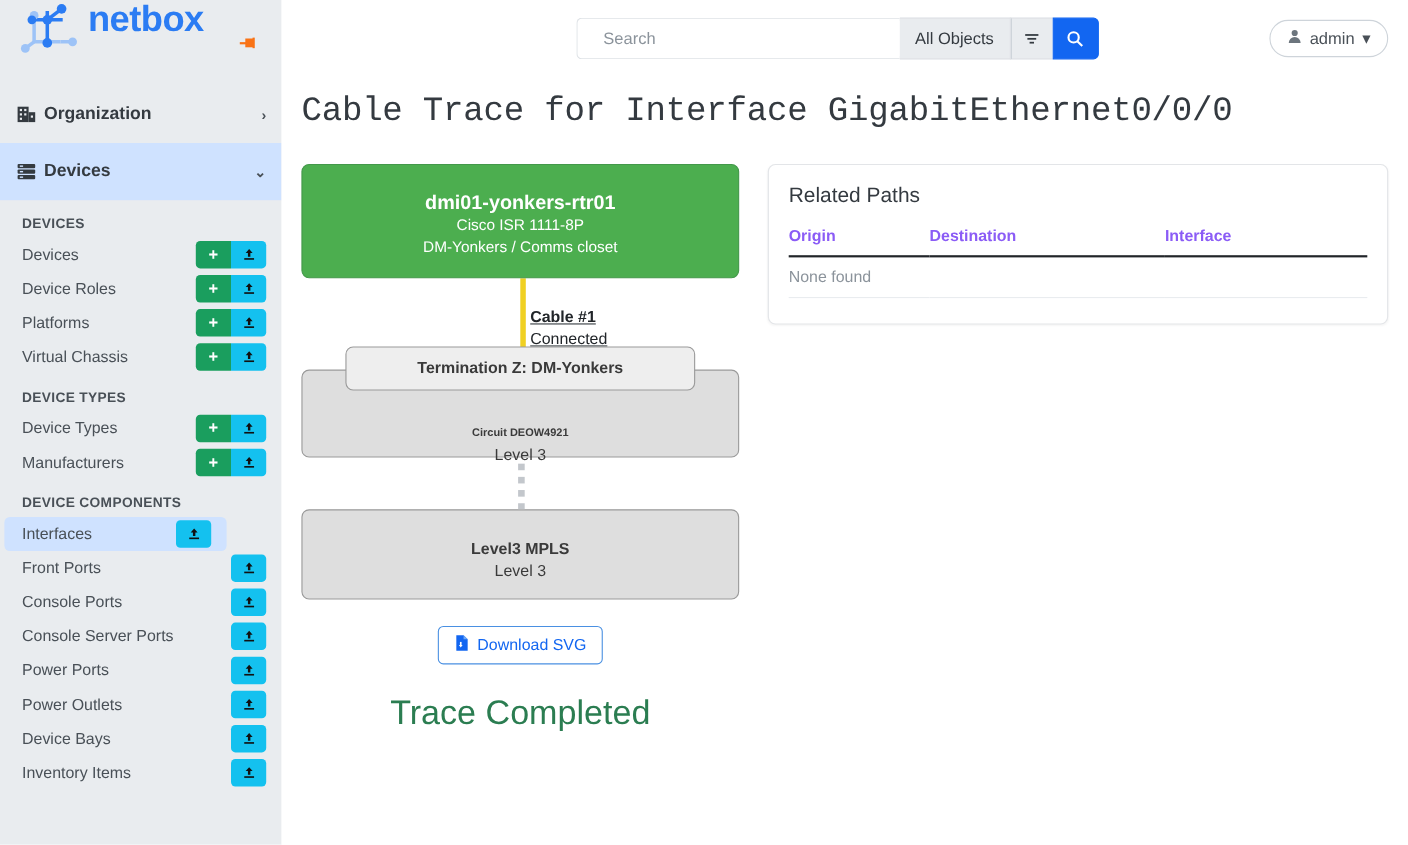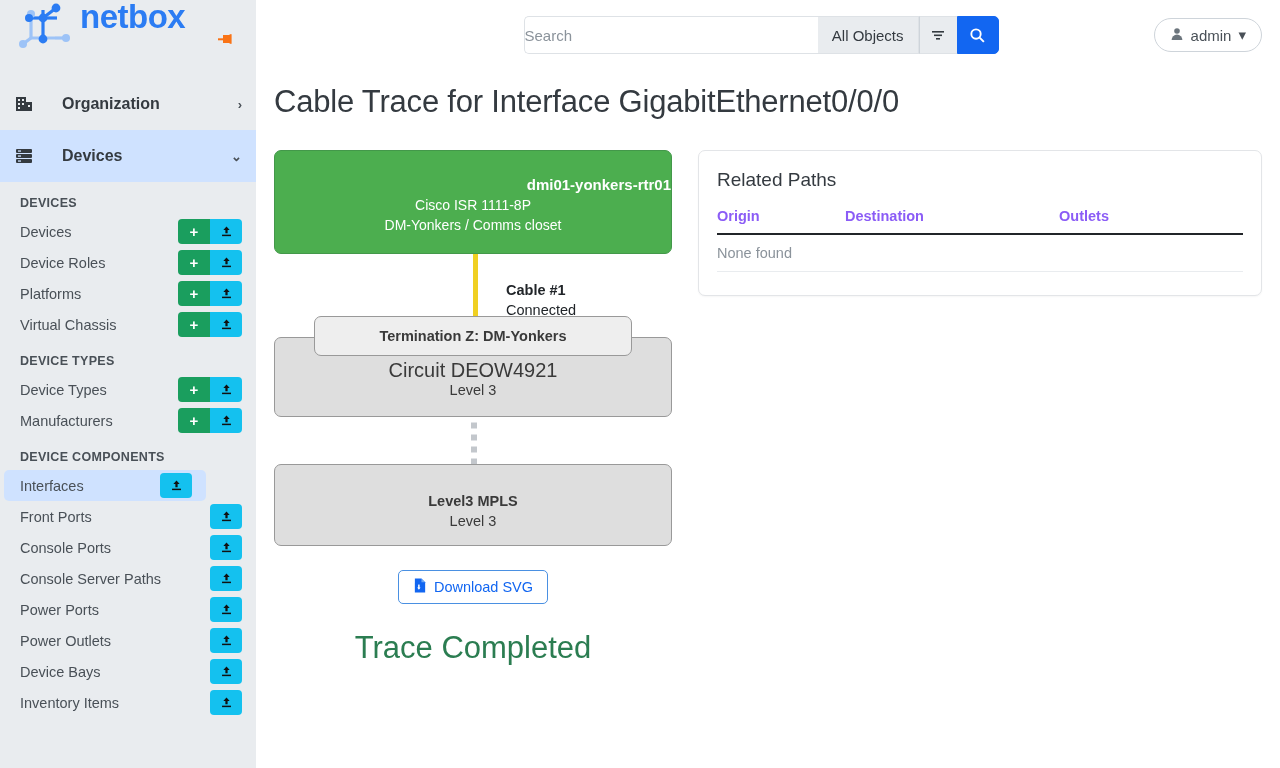--- a/index.html
+++ b/index.html
@@ -29,21 +29,21 @@
     letter-spacing: -0.5px; margin-left: 6px; line-height: 1;
   }
   .pin-icon { margin-left: auto; margin-right: 8px; display:flex; align-items:center;}
 
   .nav-group {
     display: flex; align-items: center;
     height: 52px; padding: 0 14px 0 14px;
     cursor: pointer; font-size: 16px; font-weight: 700; color: #343a40;
   }
   .nav-group .gicon { width: 26px; flex: 0 0 26px; display:flex; align-items:center; }
-  .nav-group .glabel { margin-left: 22px; flex: 1; }
+  .nav-group .glabel { margin-left: 0; flex: 1; }
   .nav-group .gchev { color: #495057; font-size: 13px; }
   .nav-group.active { background: #cfe2ff; }
 
   .sec-title {
     font-size: 12.5px; font-weight: 700; color: #495057;
     letter-spacing: 0.3px; padding: 14px 0 6px 20px;
   }
   .nav-item {
     display: flex; align-items: center; height: 31px;
     padding-left: 20px; padding-right: 10px;
@@ -70,21 +70,21 @@
   .topbar {
     height: 70px; display: flex; align-items: center;
     padding: 0 18px; position: relative;
   }
   .search-wrap {
     display: flex; align-items: stretch; height: 38px;
     margin: 0 auto; width: 475px; position: relative; left: -7px;
   }
   .search-input {
     flex: 1; border: 1px solid #dee2e6; border-right: none;
-    border-radius: 5px 0 0 5px; padding: 0 0; font-size: 15px;
+    border-radius: 5px 0 0 5px; padding: 0 24px; font-size: 15px;
     color: #701a75; outline: none; background: #fff;
     font-family: "Liberation Sans", sans-serif;
   }
   .search-input::placeholder { color: #8b939b; }
   .obj-select {
     display: flex; align-items: center; padding: 0 14px;
     background: #e9ecef; border: 1px solid #dee2e6; border-left: none;
     font-size: 15px; color: #343a40; cursor: pointer; white-space: nowrap;
   }
   .filter-btn {
@@ -100,61 +100,61 @@
   .user-menu {
     position: absolute; right: 18px; top: 18px;
     display: flex; align-items: center; gap: 7px;
     border: 1px solid #ced4da; border-radius: 20px;
     padding: 7px 15px; font-size: 15px; color: #495057; cursor: pointer;
     background: #fff;
   }
 
   .page-title {
     font-size: 31px; font-weight: 400; color: #343a40;
-    padding: 14px 0 0 18px; letter-spacing: -0.2px;
+    padding: 14px 0 0 18px; letter-spacing: -0.2px; font-family: Liberation Mono, monospace;
   }
 
   .content { display: flex; padding: 30px 18px 0 18px; gap: 26px; }
 
   
   .trace-col { width: 398px; flex: 0 0 398px; position: relative; }
   .node-device {
     background: #4cae4f; border: 1px solid #43984a; border-radius: 7px;
     height: 104px; text-align: center; color: #fff;
     padding-top: 24px; position: relative; z-index: 1;
   }
-  .node-device .n1 { font-size: 15px; font-weight: 700; line-height: 20px; text-align: right; }
+  .node-device .n1 { font-size: 18px; font-weight: 700; line-height: 20px; }
   .node-device .n2 { font-size: 14px; line-height: 20px; }
   .node-device .n3 { font-size: 14px; line-height: 20px; }
 
   .node-term {
     background: #eeeeee; border: 1px solid #999999; border-radius: 7px;
     height: 40px; width: 318px; margin: -38px auto 0 auto;
     display: flex; align-items: center; justify-content: center;
     font-size: 14.5px; font-weight: 700; color: #3a3a3a;
     position: relative; z-index: 3;
   }
 
   .cable-area { position: relative; height: 100px; }
   .cable-line {
     position: absolute; left: 199px; top: 0; width: 5px; height: 100px;
     background: #f0d022;
   }
-  .cable-info { position: absolute; left: 232px; top: 26px; }
+  .cable-info { position: absolute; left: 208px; top: 26px; text-decoration: underline; }
   .cable-info .c1 { font-size: 14.5px; font-weight: 700; color: #212529; line-height: 20px; }
   .cable-info .c2 { font-size: 14.5px; color: #212529; line-height: 20px; }
   .cable-info .c3 { font-size: 14.5px; color: #212529; line-height: 20px; }
 
   .circuit-wrap { position: relative; }
   .node-circuit {
     background: #dedede; border: 1px solid #999999; border-radius: 7px;
     height: 80px; text-align: center; color: #3a3a3a;
     padding-top: 22px; margin-top: -19px; position: relative; z-index: 1;
   }
-  .node-circuit .q1 { font-size: 20px; font-weight: 400; line-height: 20px; }
+  .node-circuit .q1 { font-size: 10px; font-weight: 700; line-height: 20px; margin-top: 25px; }
   .node-circuit .q2 { font-size: 14.5px; line-height: 20px; }
 
   .termz { margin-bottom: -19px; z-index: 4; }
   .terma { margin-top: -20px; z-index: 4; }
 
   .dots-area { position: relative; height: 47px; }
   .dots-line {
     position: absolute; left: 197px; top: 0; width: 6px; height: 47px;
     background-image: linear-gradient(#c3c7cc 50%, rgba(0,0,0,0) 0%);
     background-position: left;
@@ -377,21 +377,21 @@
       <span class="btn-grp">
         <button class="sq-btn sq-imp solo">
           <svg width="13" height="13" viewBox="0 0 14 14" fill="#111">
               <path d="M7 1.5 L10.4 5.4 H8.2 V9 H5.8 V5.4 H3.6 Z"></path>
               <rect x="2.2" y="10.4" width="9.6" height="1.6"></rect>
             </svg>
         </button>
       </span>
     </div>
     <div class="nav-item">
-      <span class="ilabel">Console Server Paths</span>
+      <span class="ilabel">Console Server Ports</span>
       <span class="btn-grp">
         <button class="sq-btn sq-imp solo">
           <svg width="13" height="13" viewBox="0 0 14 14" fill="#111">
               <path d="M7 1.5 L10.4 5.4 H8.2 V9 H5.8 V5.4 H3.6 Z"></path>
               <rect x="2.2" y="10.4" width="9.6" height="1.6"></rect>
             </svg>
         </button>
       </span>
     </div>
     <div class="nav-item">
@@ -528,21 +528,21 @@
         <div class="trace-done">Trace Completed</div>
       </div>
 
       <section class="card">
         <div class="card-title">Related Paths</div>
         <table class="paths">
           <thead>
             <tr>
               <th class="th-origin">Origin</th>
               <th class="th-dest">Destination</th>
-              <th>Outlets</th>
+              <th>Interface</th>
             </tr>
           </thead>
           <tbody>
             <tr>
               <td colspan="3">None found</td>
             </tr>
           </tbody>
         </table>
       </section>
 

